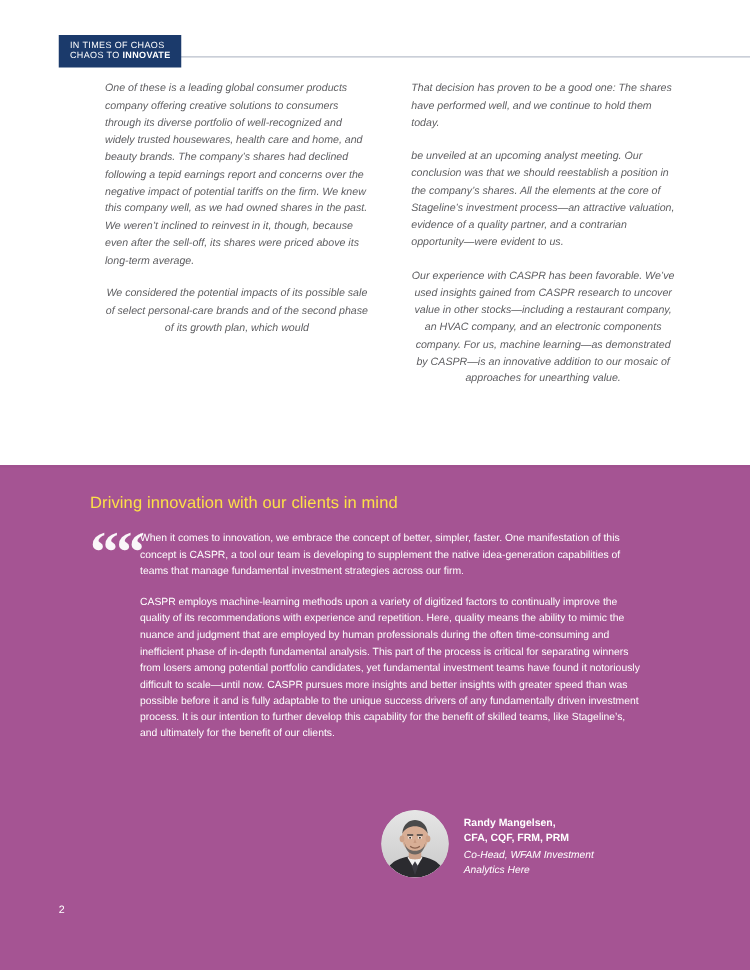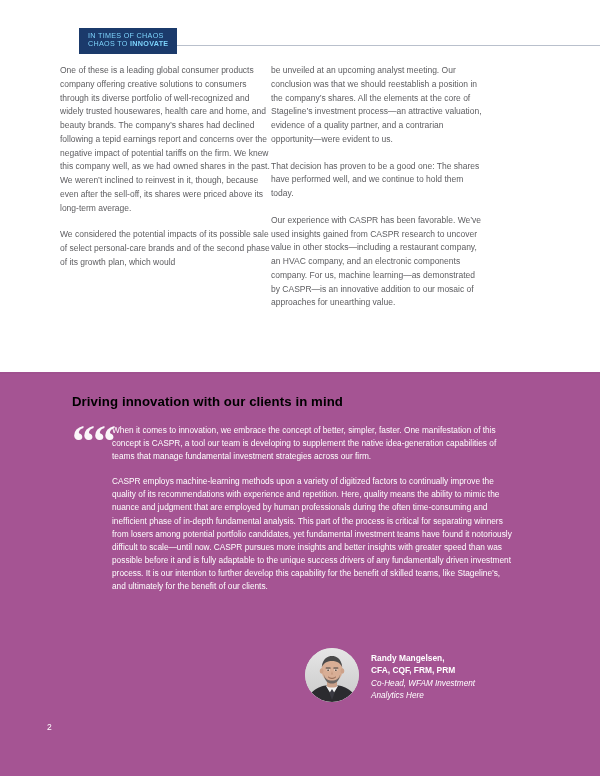--- a/index.html
+++ b/index.html
@@ -37,58 +37,60 @@
     right: 0;
     top: 45px;
     height: 1px;
     background: #b9c0cc;
   }
   .badge {
     position: absolute;
     left: 47px;
     top: 28px;
     background: #1b3a6b;
-    color: #7dd3fc;
+    color: #ffffff;
     padding: 4px 9px 5px 9px;
     line-height: 1.18;
     letter-spacing: 0.3px;
     box-sizing: border-box;
-    margin-left: 32px;
   }
   .badge-line {
     font-size: 7.2px;
     font-weight: normal;
     white-space: nowrap;
     display: block;
   }
   .badge-line b {
     font-weight: bold;
   }
 
   
   .body-cols {
     position: absolute;
     top: 64px;
-    left: 60px;
+    left: 84px;
     width: 456px;
     display: flex;
+    gap: 34px;
+    font-style: italic;
   }
   .col {
     width: 211px;
   }
   .col p {
     margin: 0 0 13px 0;
     font-size: 8.5px;
     line-height: 1.62;
     color: #5d5d60;
     text-align: left;
     font-family: "Liberation Sans", sans-serif;
   }
   .col p:last-child {
     margin-bottom: 0;
+    text-align: center;
   }
 
   
   .purple-panel {
     position: absolute;
     left: 0;
     top: 372px;
     width: 600px;
     height: 404px;
     background: #a55493;
@@ -102,22 +104,22 @@
     height: 2px;
     background: #9c4f8c;
     opacity: 0.55;
   }
 
   .panel-heading {
     position: absolute;
     left: 72px;
     top: 22px;
     font-size: 13.2px;
-    font-weight: bold;
-    color: #000000;
+    font-weight: normal;
+    color: #fde047;
     letter-spacing: 0.1px;
   }
 
   .quote-block {
     position: absolute;
     left: 72px;
     top: 52px;
     width: 440px;
   }
   .quote-mark {
@@ -216,22 +218,22 @@
       <span class="badge-line"><span>CHAOS TO </span><b>INNOVATE</b></span>
     </div>
   </div>
 
   <div class="body-cols">
     <div class="col">
       <p>One of these is a leading global consumer products company offering creative solutions to consumers through its diverse portfolio of well-recognized and widely trusted housewares, health care and home, and beauty brands. The company’s shares had declined following a tepid earnings report and concerns over the negative impact of potential tariffs on the firm. We knew this company well, as we had owned shares in the past. We weren’t inclined to reinvest in it, though, because even after the sell-off, its shares were priced above its long-term average.</p>
       <p>We considered the potential impacts of its possible sale of select personal-care brands and of the second phase of its growth plan, which would</p>
     </div>
     <div class="col">
+      <p>That decision has proven to be a good one: The shares have performed well, and we continue to hold them today.</p>
       <p>be unveiled at an upcoming analyst meeting. Our conclusion was that we should reestablish a position in the company’s shares. All the elements at the core of Stageline’s investment process—an attractive valuation, evidence of a quality partner, and a contrarian opportunity—were evident to us.</p>
-      <p>That decision has proven to be a good one: The shares have performed well, and we continue to hold them today.</p>
       <p>Our experience with CASPR has been favorable. We’ve used insights gained from CASPR research to uncover value in other stocks—including a restaurant company, an HVAC company, and an electronic components company. For us, machine learning—as demonstrated by CASPR—is an innovative addition to our mosaic of approaches for unearthing value.</p>
     </div>
   </div>
 
   <div class="purple-panel">
     <div class="panel-top-hairline"></div>
 
     <div class="panel-heading">Driving innovation with our clients in mind</div>
 
     <div class="quote-block">

